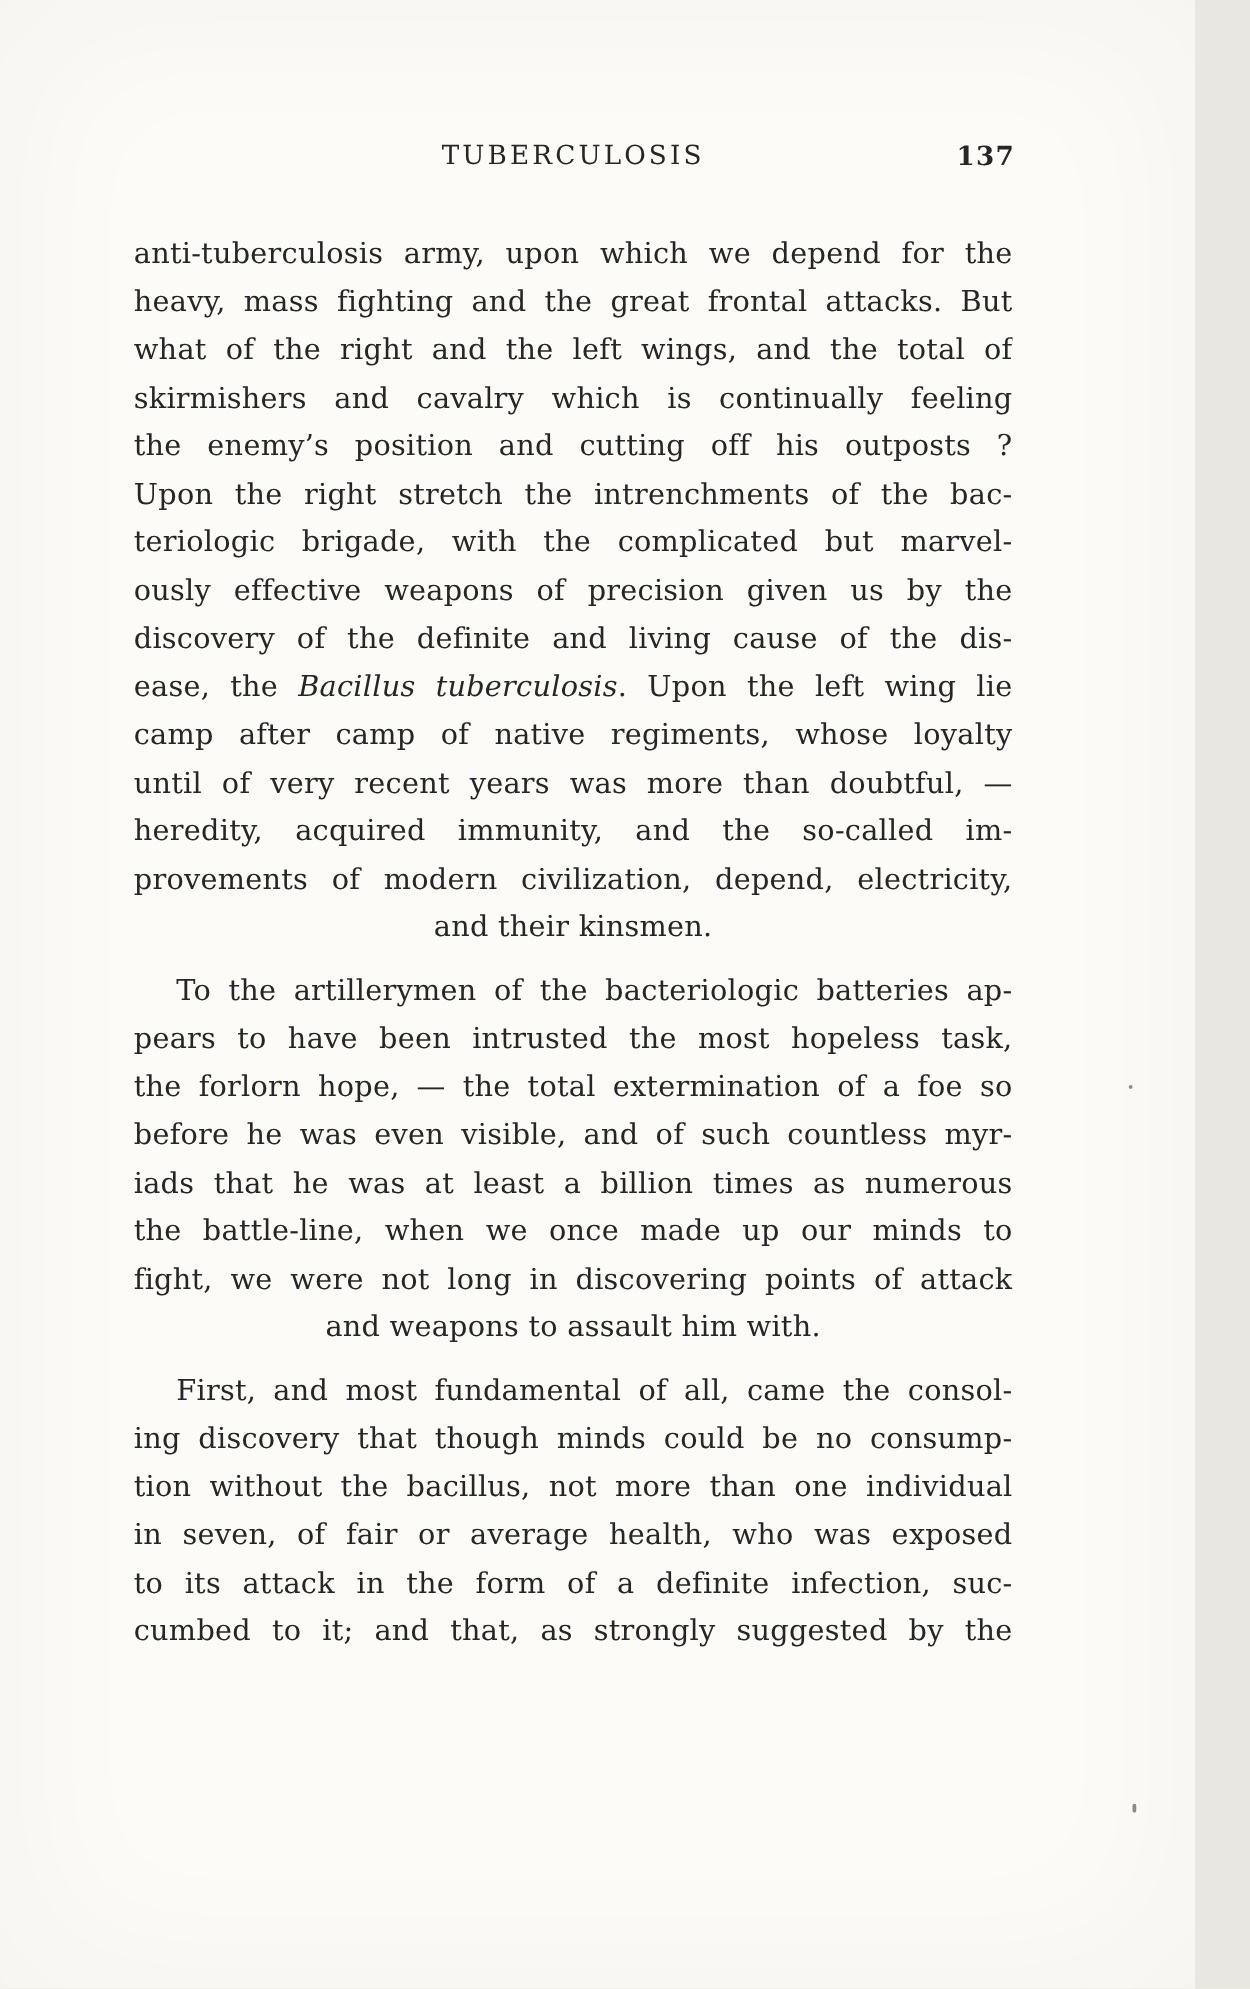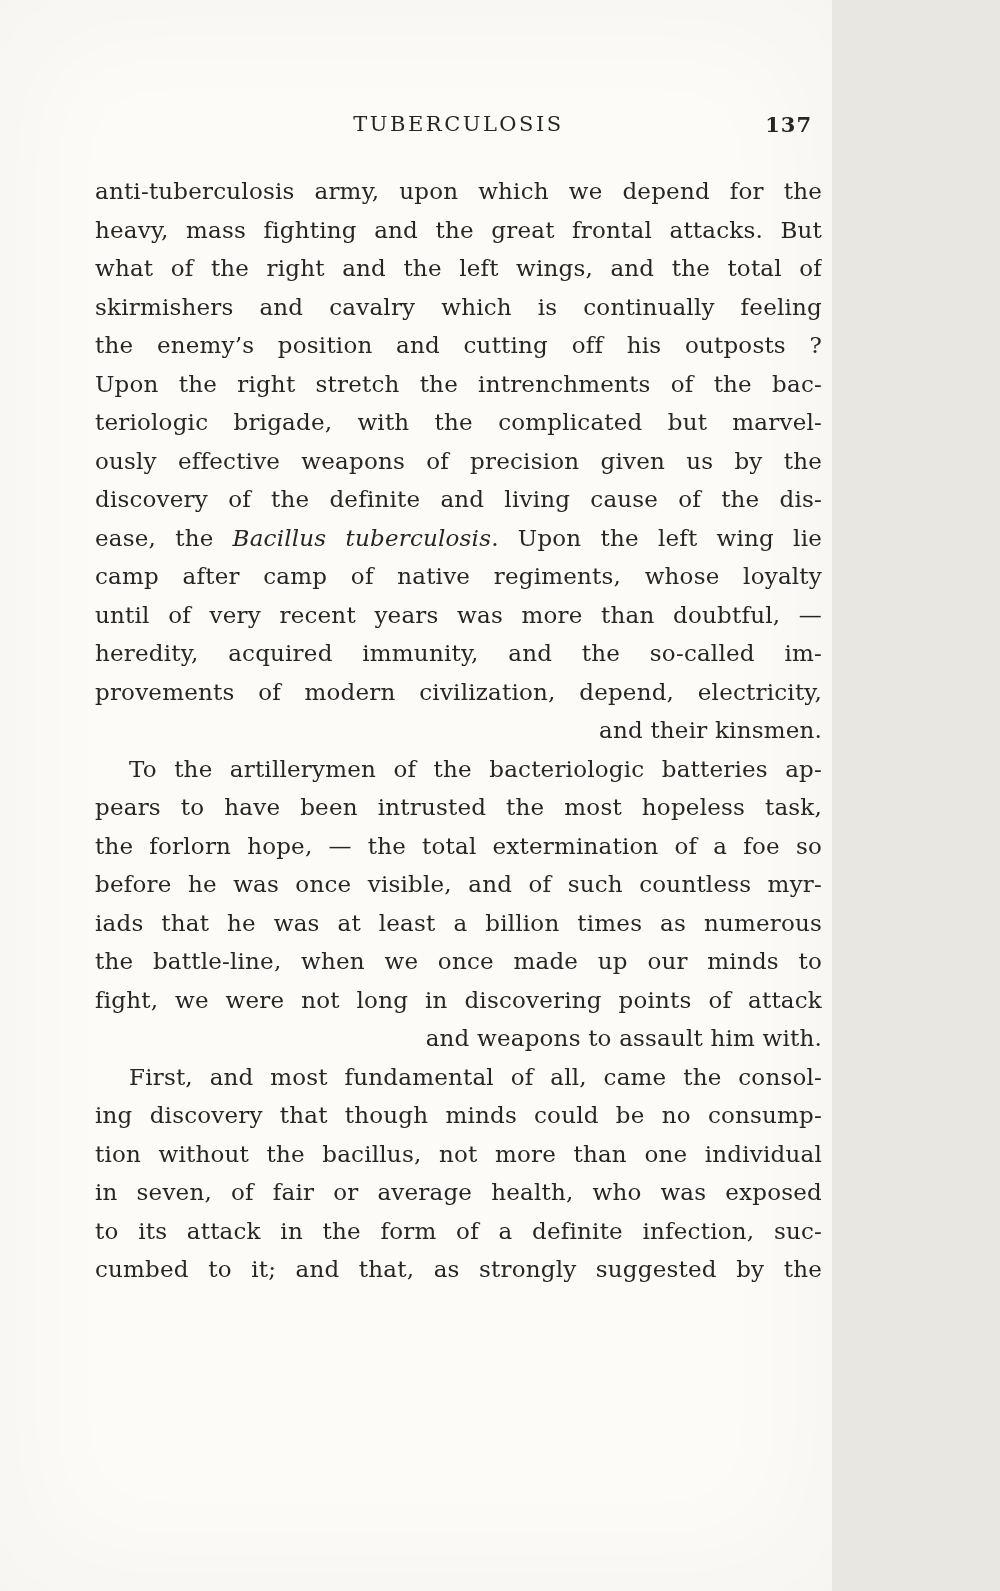--- a/index.html
+++ b/index.html
@@ -2,21 +2,21 @@
 <html style="--paper: #fcfbf7; --ink: #262626;"><head>
 <meta charset="utf-8">
 <style>
   html, body {
     margin: 0;
     padding: 0;
     background: #e9e7e1;
   }
   .page {
     position: relative;
-    width: 832px;
+    width: 956px;
     height: 1591px;
     margin: 0;
     background: var(--paper, #fcfbf7);
     color: var(--ink, #262626);
     font-family: "DejaVu Serif", "Liberation Serif", serif;
     box-shadow: inset 0 0 140px rgba(60,55,40,0.04);
     overflow: hidden;
   }
   .running-head {
     position: absolute;
@@ -40,33 +40,33 @@
   }
   .text-block {
     position: absolute;
     left: 95px;
     top: 172px;
     width: 727px;
     font-size: 23px;
     line-height: 38.5px;
     letter-spacing: 0.2px;
   }
-  .paragraph { margin: 0; }
+  .paragraph { margin: 12px; }
   .line {
     height: 38.5px;
     overflow: hidden;
     text-align: justify;
     white-space: normal;
   }
   .line::after {
     content: "";
     display: inline-block;
     width: 100%;
   }
-  .line.flush { text-align: right; }
+  .line.flush { text-align: center; }
   .line.flush::after { content: none; }
   .line.indent { text-indent: 34px; }
   .line i { font-style: italic; }
   .speck {
     position: absolute;
     background: rgba(50,50,50,0.55);
     border-radius: 50%;
   }
   .speck.s1 { left: 903px; top: 868px; width: 3px; height: 3px; }
   .speck.s2 { left: 906px; top: 1443px; width: 3px; height: 7px; border-radius: 2px; }
@@ -96,21 +96,21 @@
         <div class="line">camp after camp of native regiments, whose loyalty</div>
         <div class="line">until of very recent years was more than doubtful, —</div>
         <div class="line">heredity, acquired immunity, and the so-called im-</div>
         <div class="line">provements of modern civilization, depend, electricity,</div>
         <div class="line flush">and their kinsmen.</div>
       </div>
       <div class="paragraph">
         <div class="line indent">To the artillerymen of the bacteriologic batteries ap-</div>
         <div class="line">pears to have been intrusted the most hopeless task,</div>
         <div class="line">the forlorn hope, — the total extermination of a foe so</div>
-        <div class="line">before he was once visible, and of such countless myr-</div>
+        <div class="line">before he was even visible, and of such countless myr-</div>
         <div class="line">iads that he was at least a billion times as numerous</div>
         <div class="line">the battle-line, when we once made up our minds to</div>
         <div class="line">fight, we were not long in discovering points of attack</div>
         <div class="line flush">and weapons to assault him with.</div>
       </div>
       <div class="paragraph">
         <div class="line indent">First, and most fundamental of all, came the consol-</div>
         <div class="line">ing discovery that though minds could be no consump-</div>
         <div class="line">tion without the bacillus, not more than one individual</div>
         <div class="line">in seven, of fair or average health, who was exposed</div>

